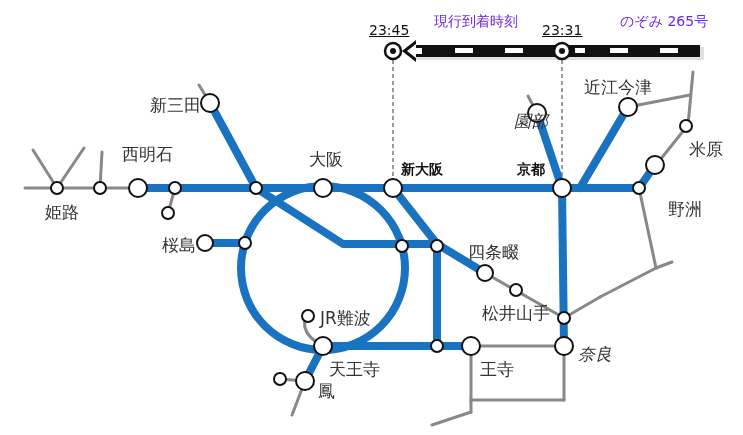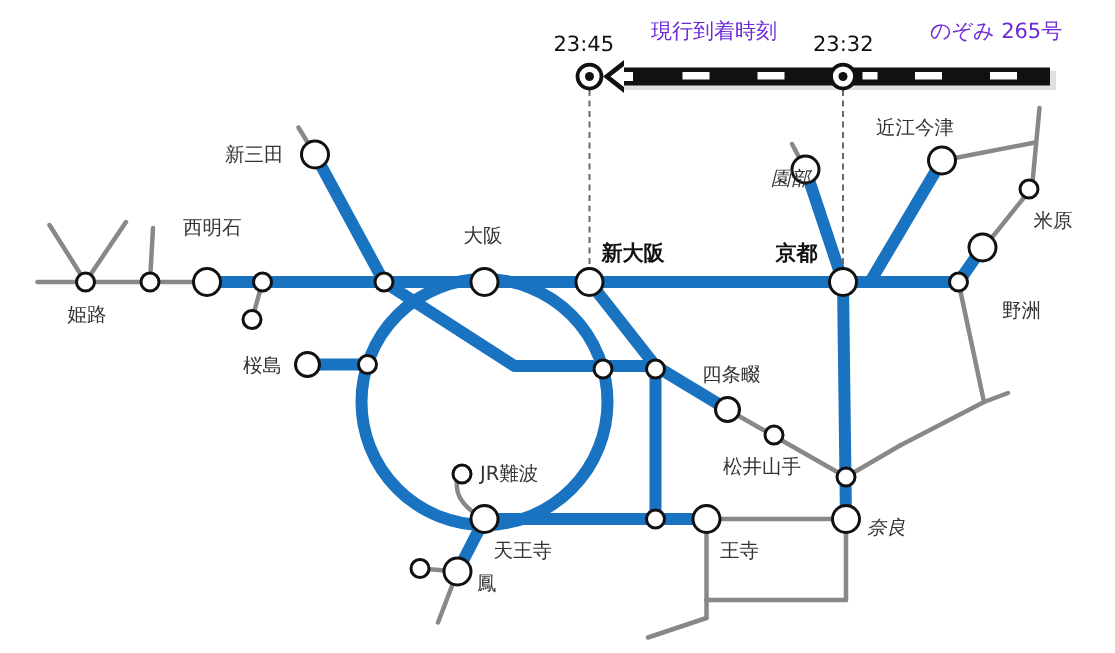--- a/index.html
+++ b/index.html
@@ -1,21 +1,21 @@
 <!DOCTYPE html>
 <html><head>
 <meta charset="utf-8">
 <style>
   html, body { margin: 0; padding: 0; background: #ffffff; }
   body { width: 743px; height: 435px; overflow: hidden; position: relative;
          font-family: "DejaVu Sans", sans-serif; }
   #map { position: absolute; left: 0; top: 0; width: 743px; height: 435px; }
-  .lbl { position: absolute; font-size: 13px; color: #333333; white-space: nowrap; line-height: 1; }
+  .lbl { position: absolute; font-size: 17px; color: #333333; white-space: nowrap; line-height: 1; }
   .lbl.bold { font-weight: bold; font-size: 14px; color: #111111; text-align: center; }
-  .time { position: absolute; font-size: 14px; color: #111111; white-space: nowrap; line-height: 1; }
+  .time { position: absolute; font-size: 14px; color: #111111; white-space: nowrap; line-height: 1; text-decoration: underline; }
   .hdr { position: absolute; font-size: 14px; color: #6d28d9; white-space: nowrap; line-height: 1; }
 </style>
 </head>
 <body>
 
 <svg id="map" viewBox="0 0 743 435" xmlns="http://www.w3.org/2000/svg">
 
   <g stroke="#888888" stroke-width="3" fill="none" stroke-linecap="round">
     <line x1="25" y1="188" x2="138" y2="188"></line>
     <line x1="57" y1="188" x2="33" y2="150"></line>
@@ -110,21 +110,21 @@
     <circle cx="537" cy="113" r="9"></circle>
     <circle cx="628" cy="107" r="9"></circle>
     <circle cx="686" cy="126" r="6"></circle>
     <circle cx="655" cy="165" r="9"></circle>
     <circle cx="639" cy="188" r="6"></circle>
   </g>
 </svg>
 
 <div class="hdr" style="left:620px;top:14px;">のぞみ 265号</div>
 <div class="hdr" style="left:434px;top:14px;">現行到着時刻</div>
-<div class="time" style="left:542px;top:23px;">23:32</div>
+<div class="time" style="left:542px;top:23px;">23:31</div>
 <div class="time" style="left:369px;top:23px;">23:45</div>
 
 <div class="lbl" style="left:45px;top:204px;">姫路</div>
 <div class="lbl" style="left:122px;top:146px;">西明石</div>
 <div class="lbl" style="left:150px;top:97px;">新三田</div>
 <div class="lbl" style="left:309px;top:151px;">大阪</div>
 <div class="lbl bold" style="left:401px;top:162px;">新大阪</div>
 <div class="lbl bold" style="left:517px;top:162px;">京都</div>
 <div class="lbl" style="left:162px;top:237px;font-family:Liberation Serif, serif;">桜島</div>
 <div class="lbl" style="left:468px;top:244px;">四条畷</div>

